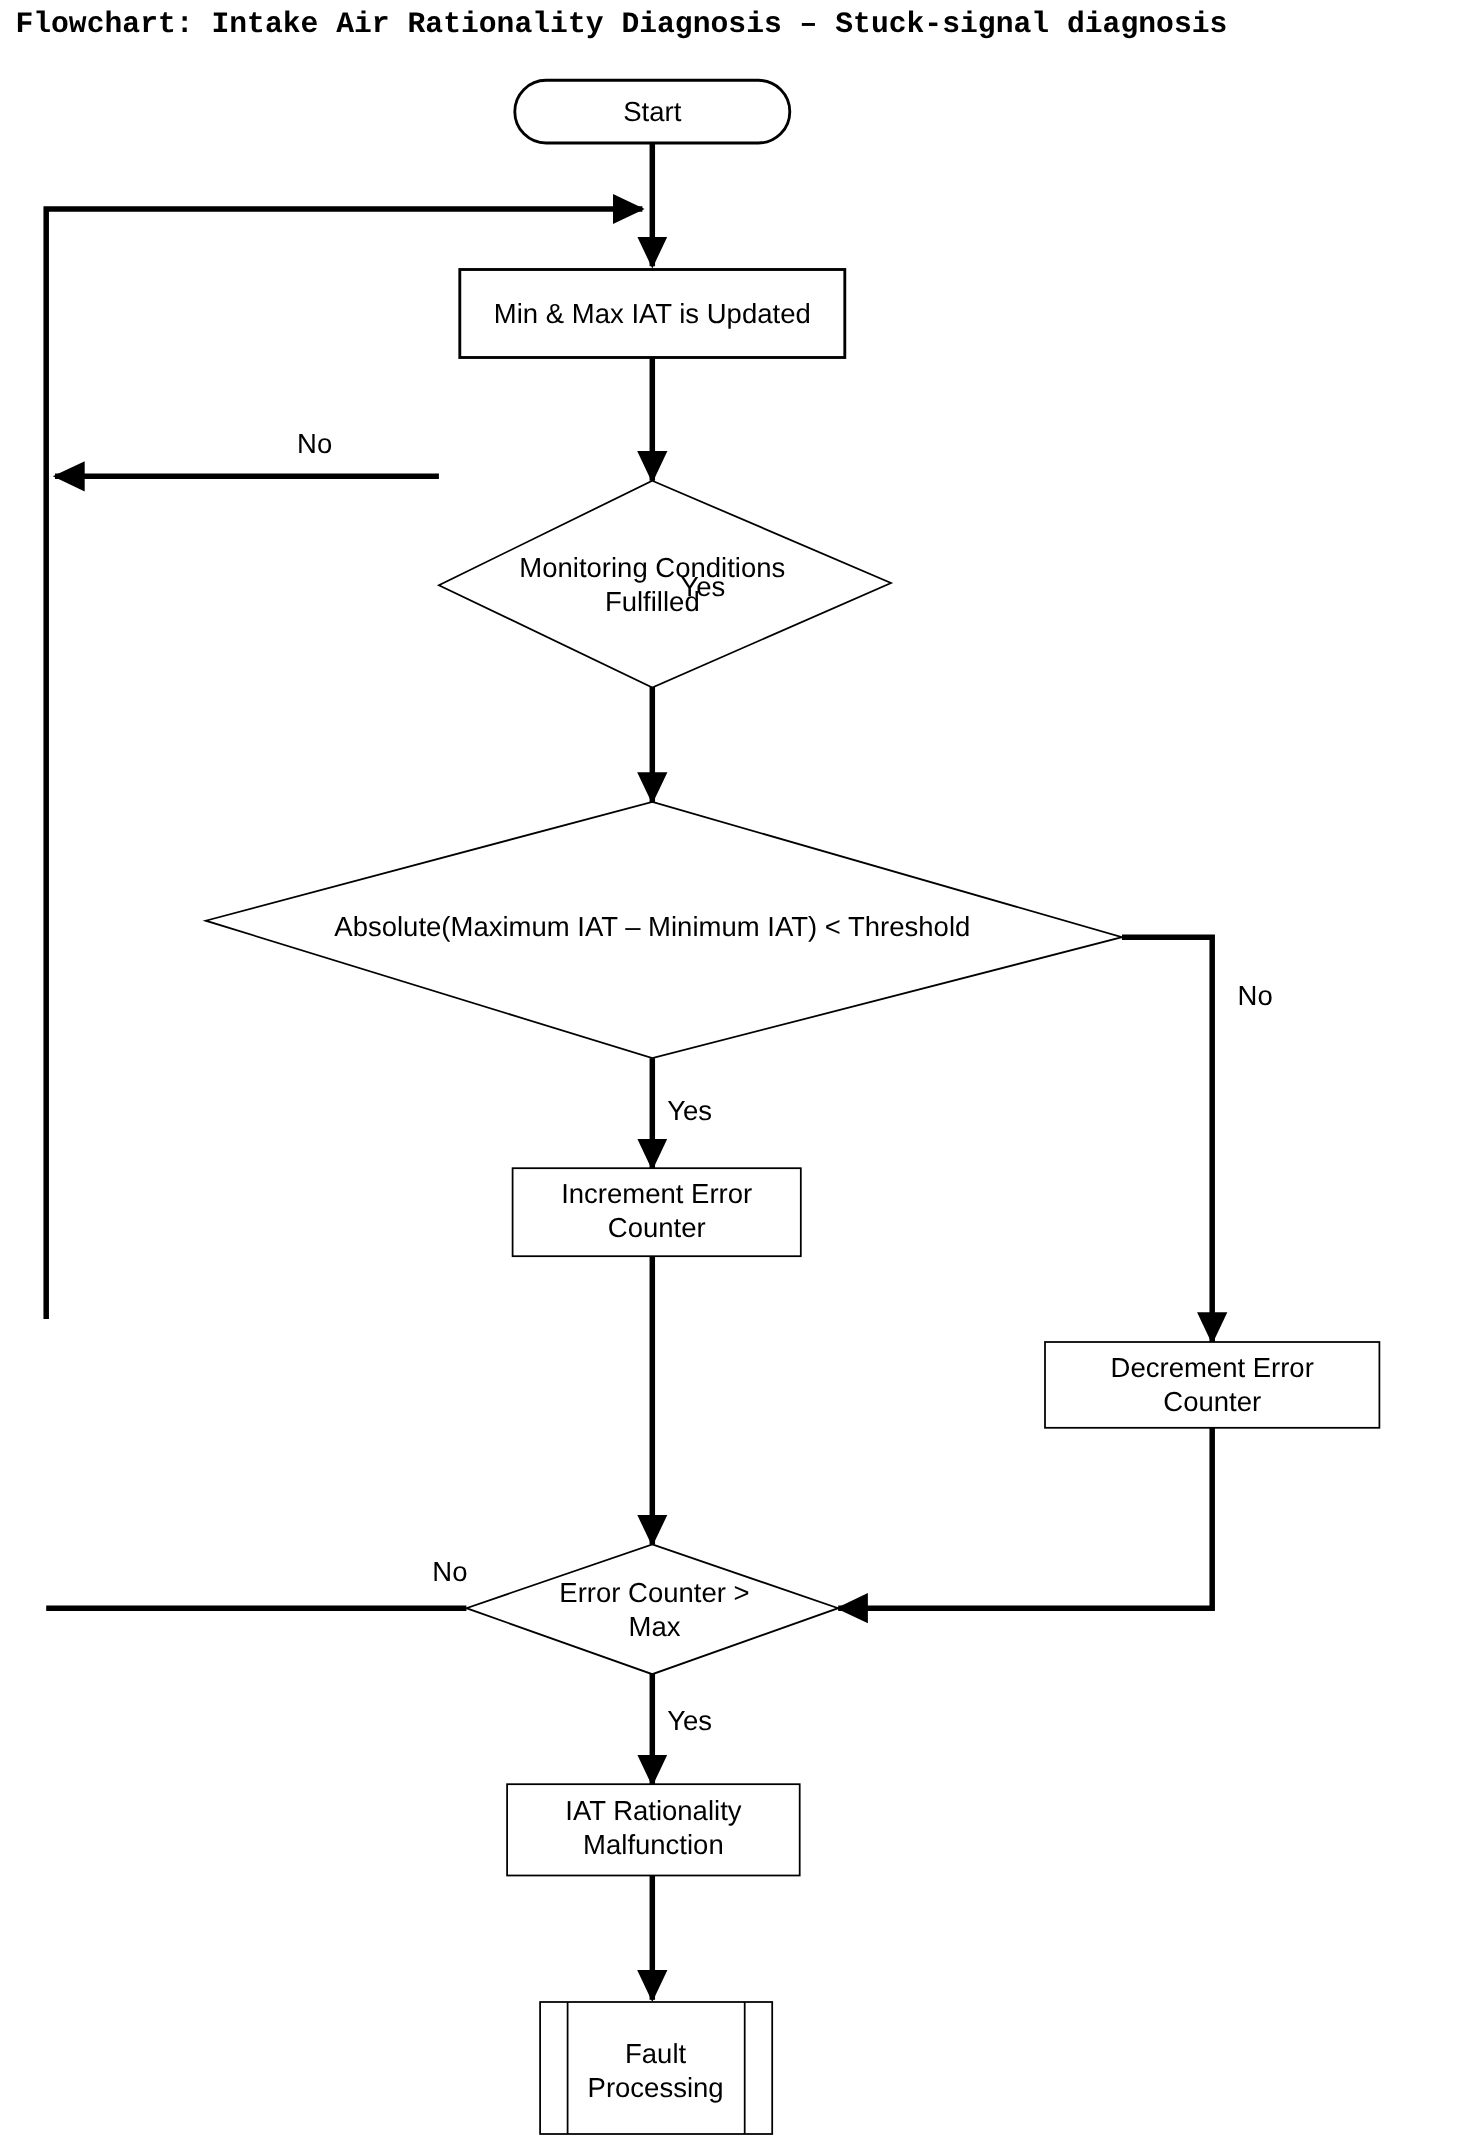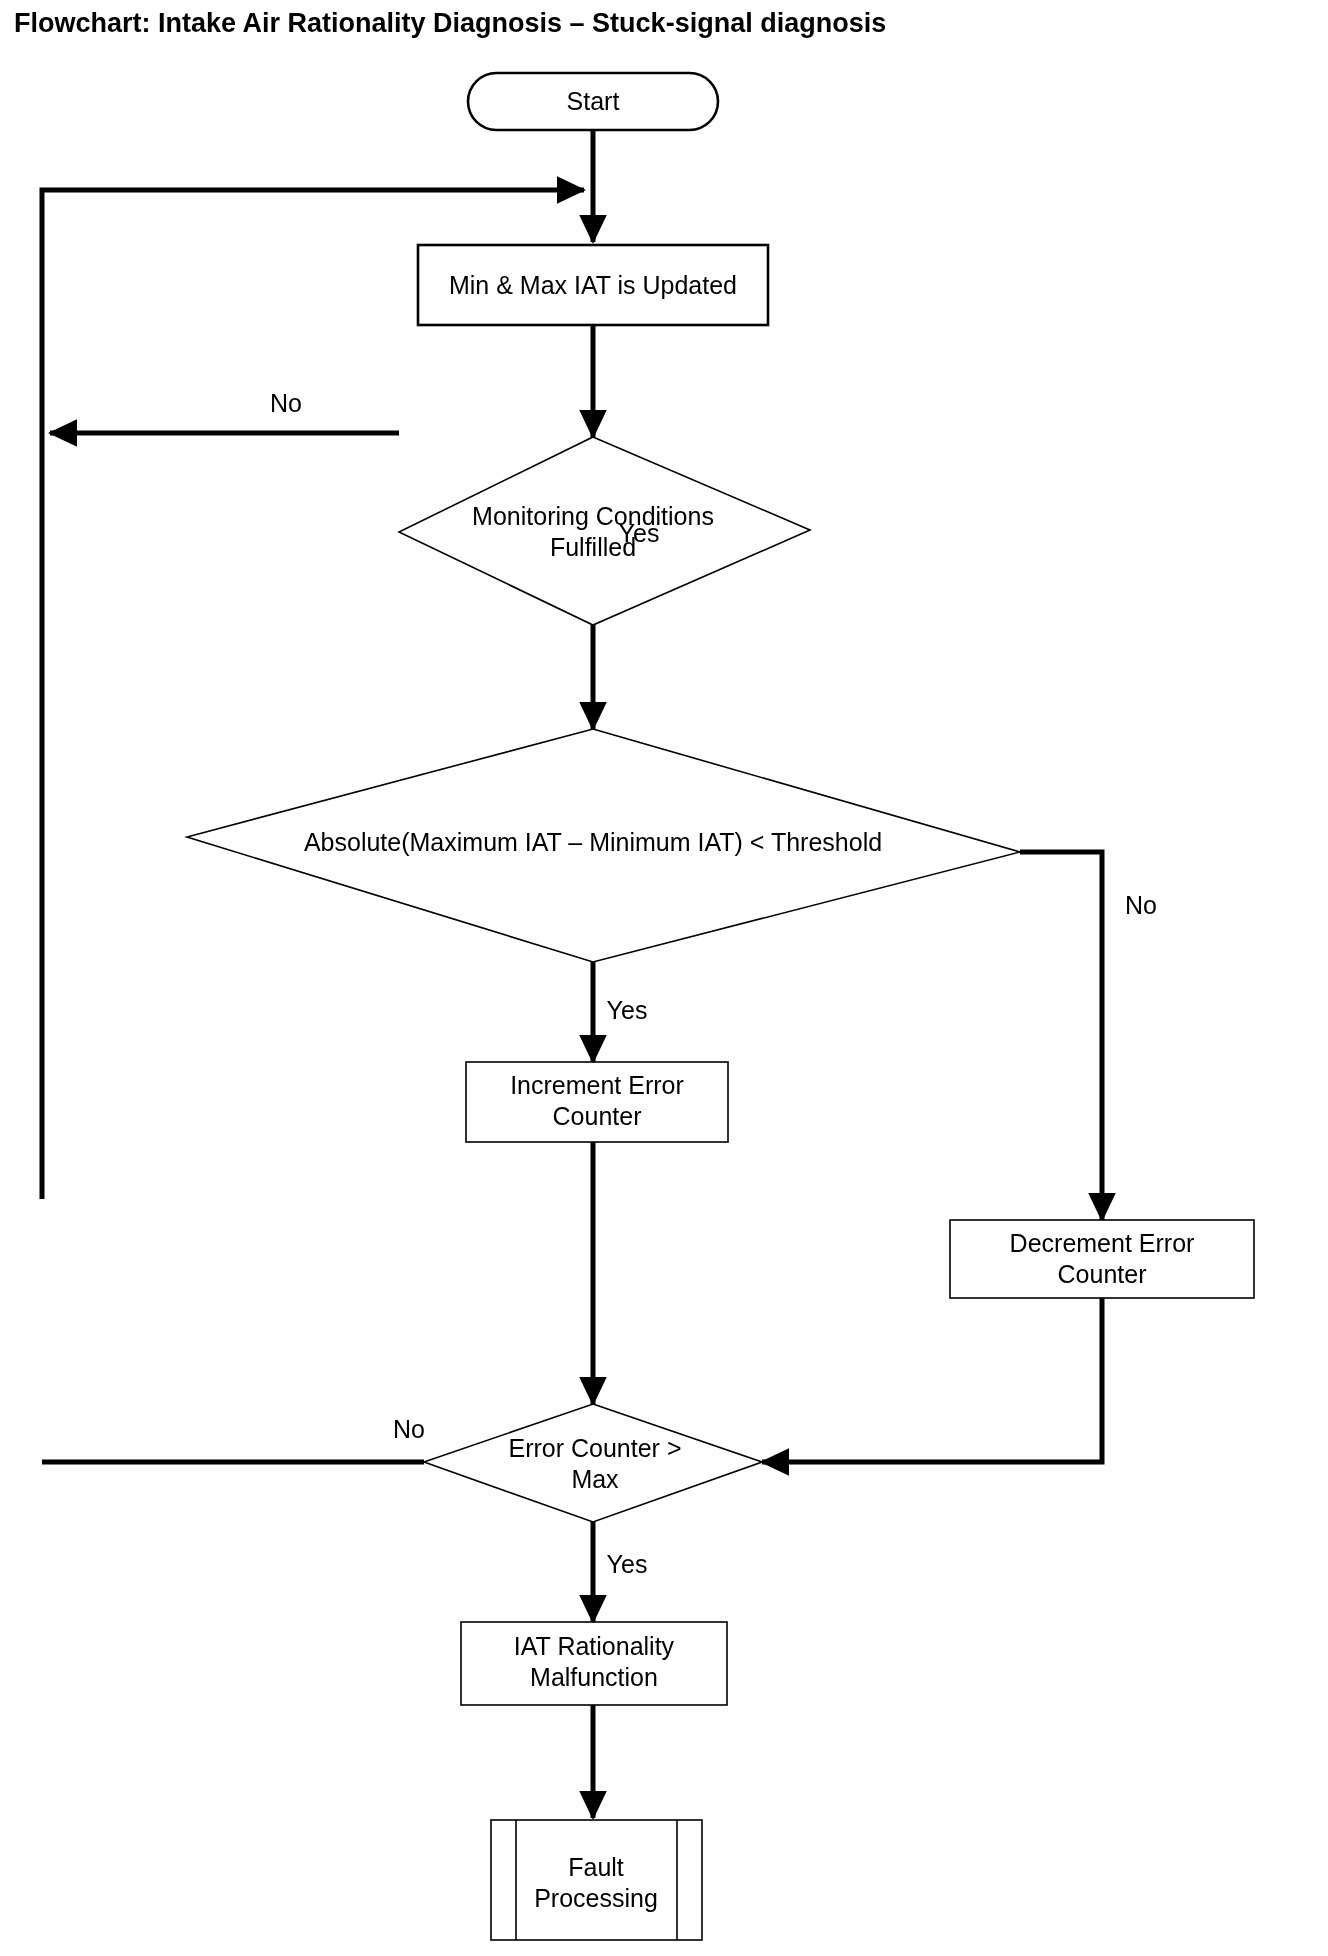--- a/index.html
+++ b/index.html
@@ -13,21 +13,21 @@
     height: 1956px;
     font-family: "Liberation Sans", sans-serif;
     color: #000000;
     position: relative;
     overflow: hidden;
   }
   #page-title {
     position: absolute;
     left: 14px;
     top: 8px;
-    font-family: Liberation Sans, sans-serif;
+    font-family: Liberation Mono, monospace;
     font-weight: bold;
     font-size: 27px;
     letter-spacing: 0px;
     white-space: nowrap;
     color: #000000;
   }
   #flow-canvas {
     position: absolute;
     left: 0;
     top: 0;

